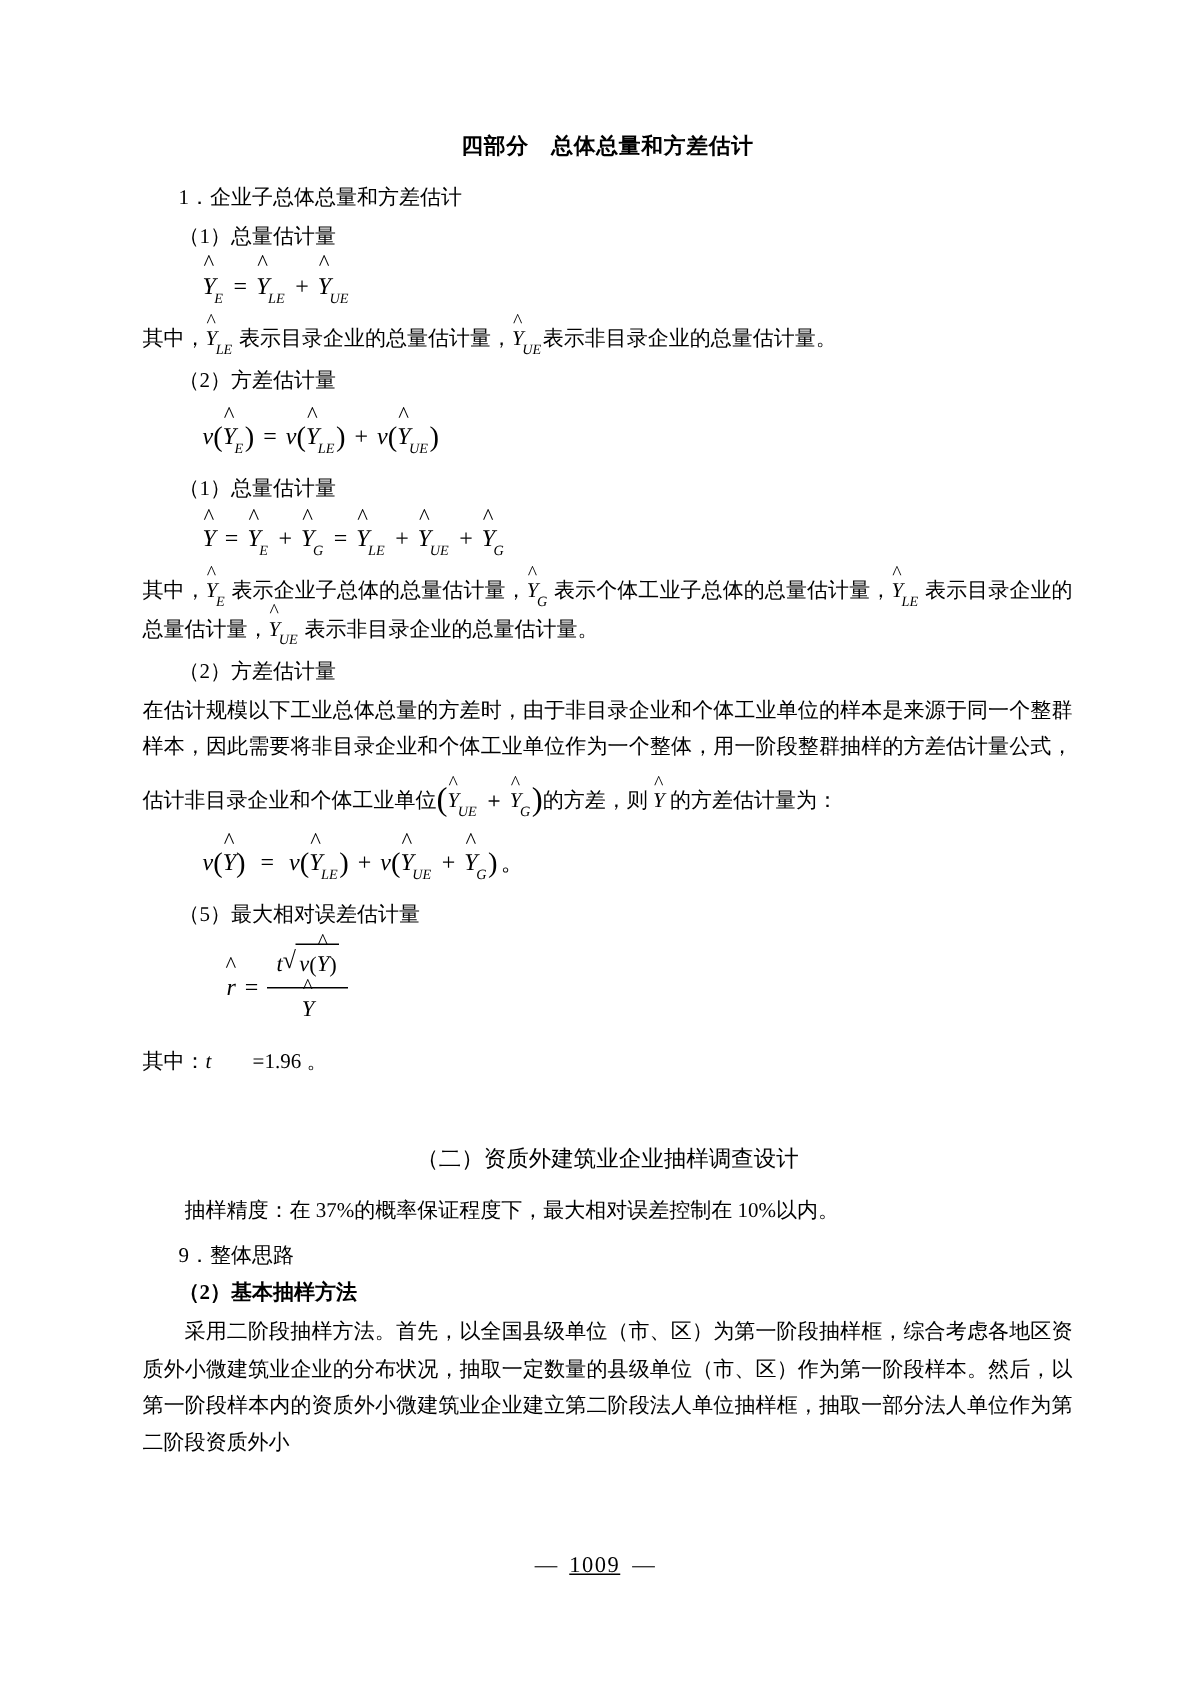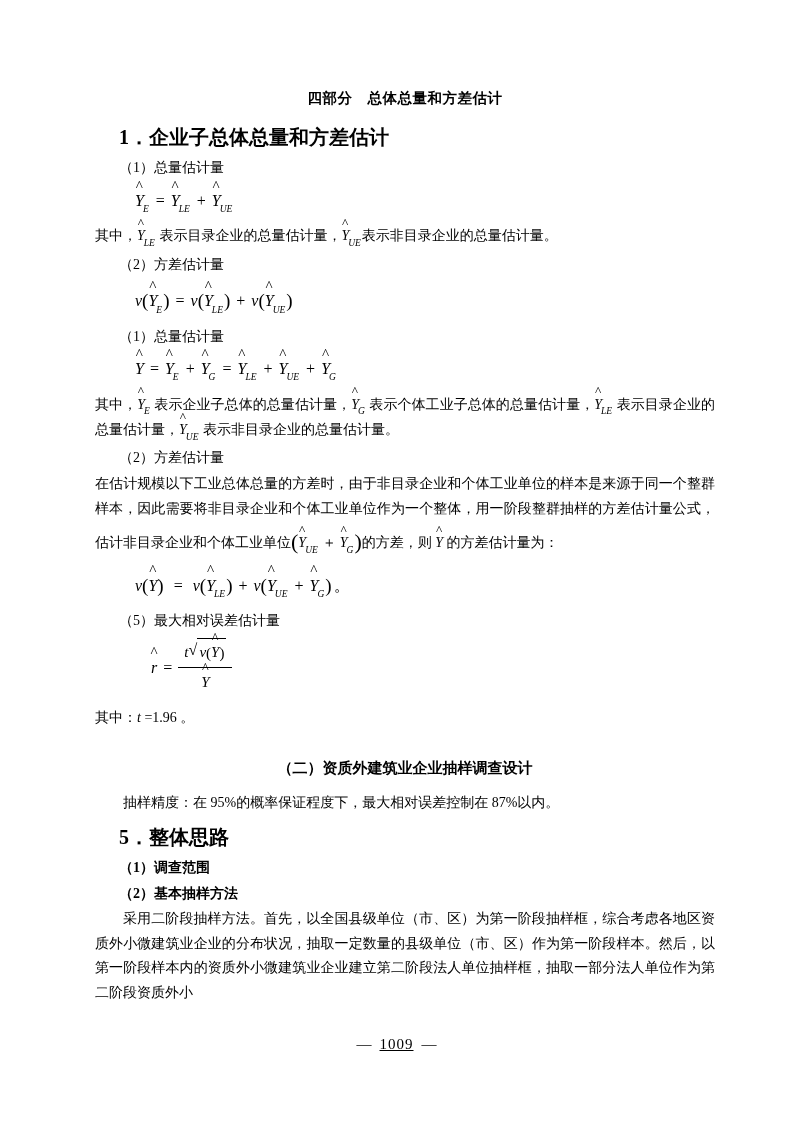--- a/index.html
+++ b/index.html
@@ -30,22 +30,22 @@
   }
   .doc-title {
     text-align: center;
     font-size: 14.5px;
     font-weight: bold;
     letter-spacing: 0.5px;
     margin: 0 0 14px 0;
     line-height: 1.4;
   }
   .h-num {
-    font-size: 20px;
-    font-weight: bold;
+    font-size: 14px;
+    font-weight: normal;
     margin: 6px 0 4px 0;
     text-indent: 24px;
     line-height: 1.55;
   }
   .h-sub {
     font-size: 14px;
     margin: 4px 0 3px 0;
     text-indent: 24px;
     line-height: 1.55;
   }
@@ -62,22 +62,22 @@
     line-height: 1.75;
     text-indent: 28px;
     text-align: justify;
   }
   p.para.noindent {
     text-indent: 0;
   }
   .section-title {
     text-align: center;
     font-size: 15px;
-    font-weight: bold;
-    margin: 26px 0 12px 0;
+    font-weight: normal;
+    margin: 40px 0 12px 0;
     line-height: 1.5;
   }
   .formula {
     font-family: "Liberation Serif", "DejaVu Serif", serif;
     font-style: italic;
     font-size: 16px;
     margin: 8px 0 8px 0;
     padding-left: 40px;
     line-height: 1.8;
     white-space: nowrap;
@@ -246,29 +246,28 @@
     <div class="formula" style="padding-left:56px;">
       <span class="hatwrap"><span class="hatmark">^</span>r</span>
       <span class="op">=</span>
       <span class="frac">
         <span class="num"><span style="font-style:italic;">t</span><span class="sqrt"><span class="rad">v<span class="paren" style="font-size:15px;">(</span><span class="hatwrap"><span class="hatmark">^</span>Y</span><span class="paren" style="font-size:15px;">)</span></span></span></span>
         <span class="den"><span class="hatwrap"><span class="hatmark">^</span>Y</span></span>
       </span>
     </div>
 
     <p class="para noindent">
-      其中：<span class="inline-math">t</span> <span style="font-style:normal;">=1.96 。</span>
+      其中：<span class="inline-math">t</span> <span style="font-style:normal;margin-left:24px;">=1.96 。</span>
     </p>
 
     <div class="section-title">（二）资质外建筑业企业抽样调查设计</div>
 
-    <p class="para">抽样精度：在 95%的概率保证程度下，最大相对误差控制在 87%以内。</p>
-
-    <div class="h-num">5．整体思路</div>
-    <div class="h-sub-b">（1）调查范围</div>
+    <p class="para">抽样精度：在 37%的概率保证程度下，最大相对误差控制在 10%以内。</p>
+
+    <div class="h-num">9．整体思路</div>
     <div class="h-sub-b">（2）基本抽样方法</div>
     <p class="para">采用二阶段抽样方法。首先，以全国县级单位（市、区）为第一阶段抽样框，综合考虑各地区资质外小微建筑业企业的分布状况，抽取一定数量的县级单位（市、区）作为第一阶段样本。然后，以第一阶段样本内的资质外小微建筑业企业建立第二阶段法人单位抽样框，抽取一部分法人单位作为第二阶段资质外小</p>
 
   </div>
 
   <div class="footer">
     <span class="dash">—</span><span class="pgnum">1009</span><span class="dash">—</span>
   </div>
 
 </div>

